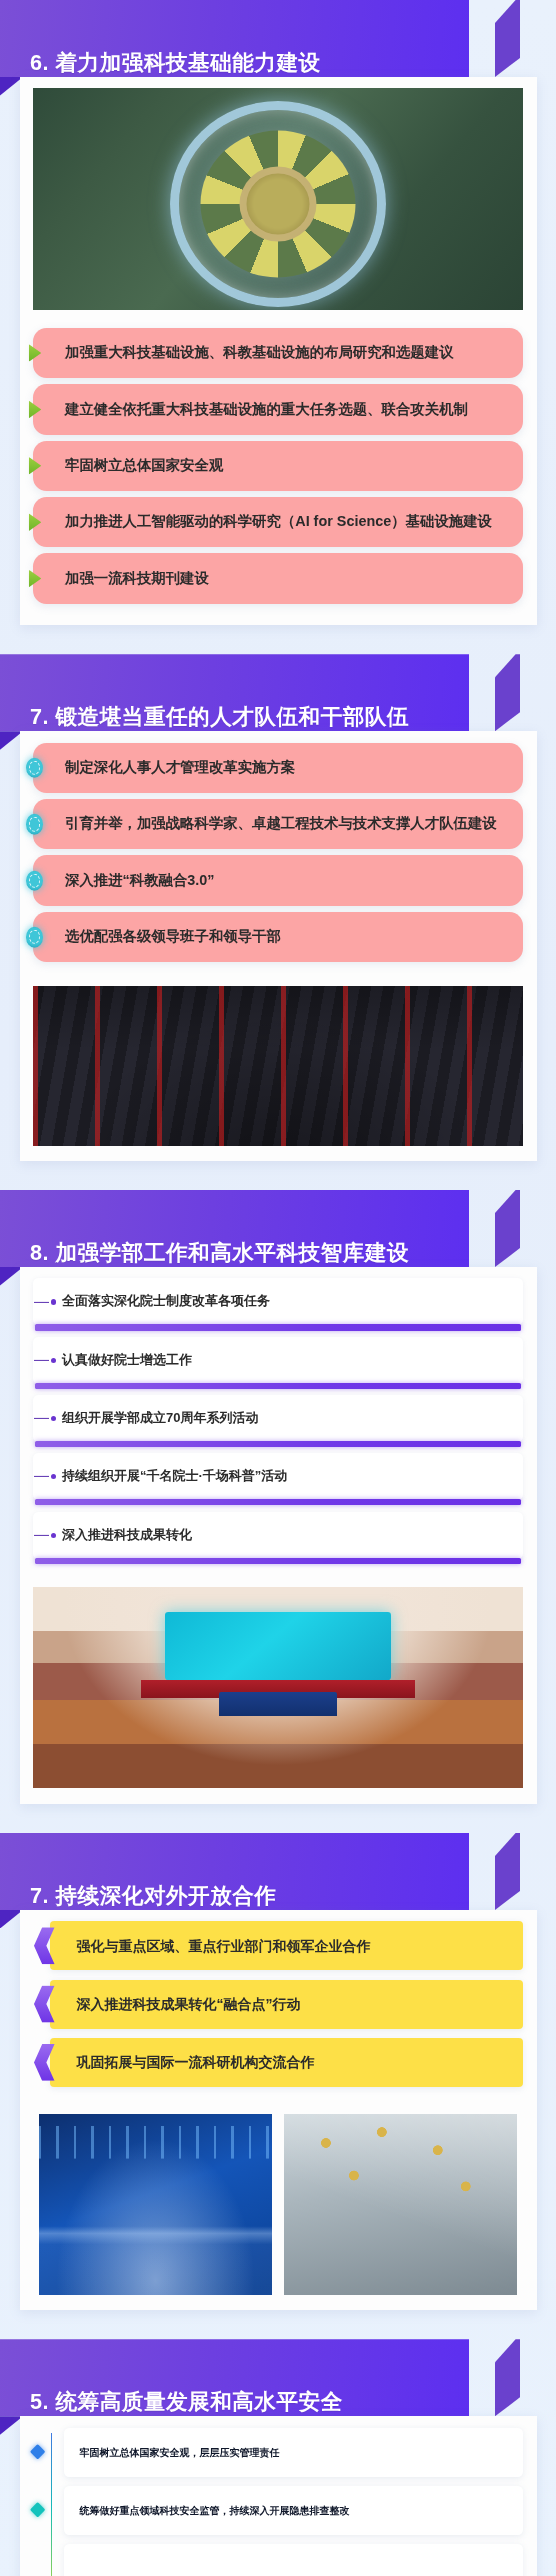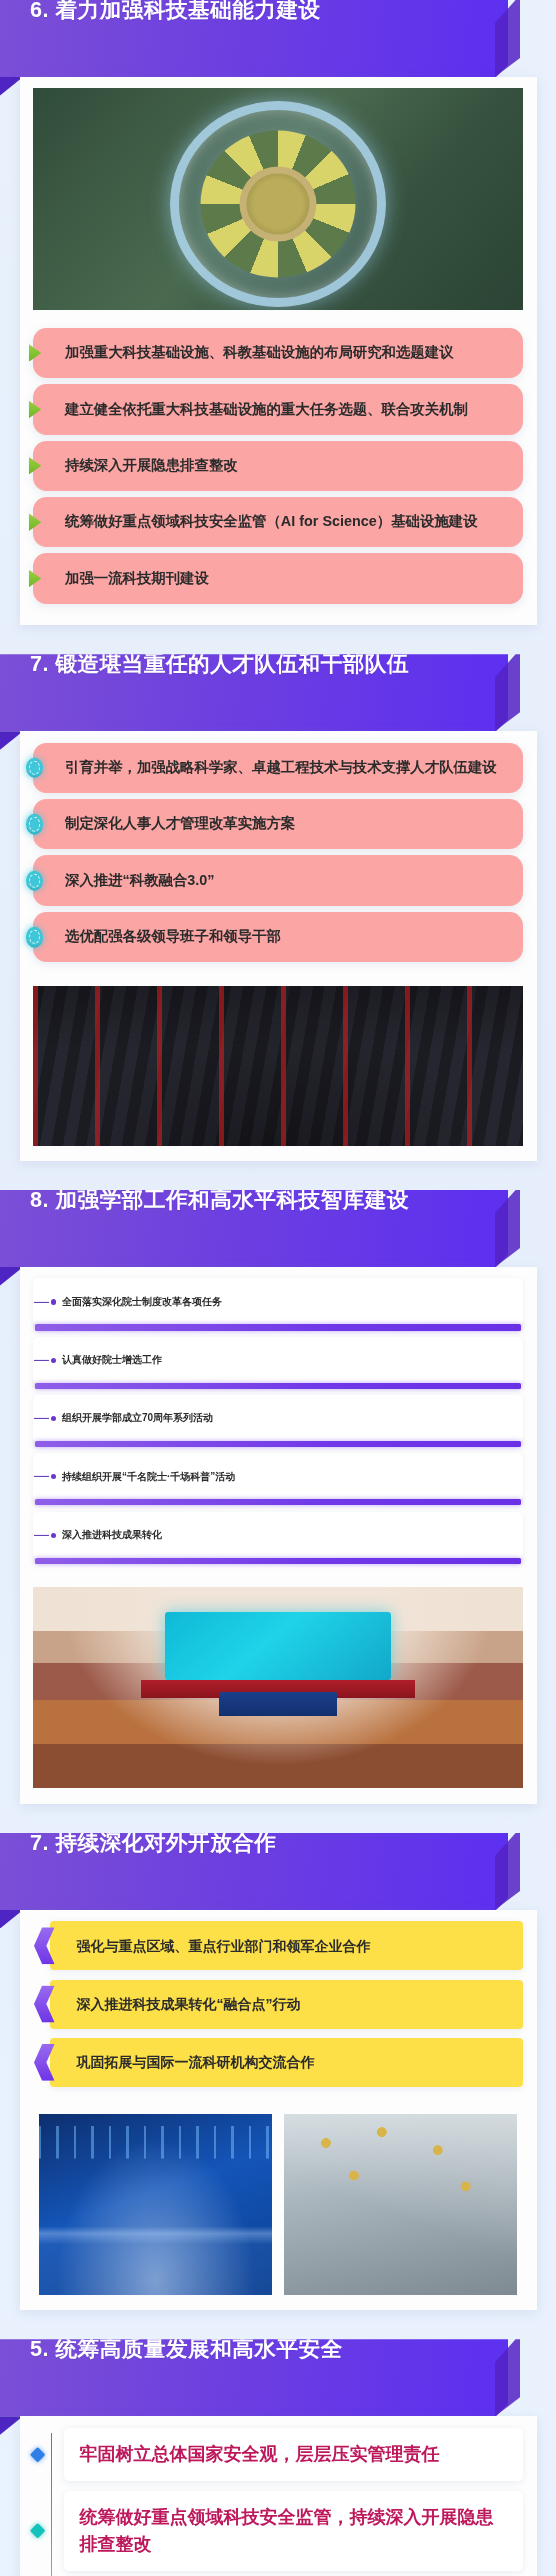--- a/index.html
+++ b/index.html
@@ -12,25 +12,25 @@
   }
   .page { width: 556px; position: relative; background: linear-gradient(180deg,#e9f1fc 0%,#e6eefb 40%,#e9f2fd 100%); }
 
   
   .section { position: relative; width: 556px; }
 
   
   .banner-wrap { position: relative; width: 556px; height: 77px; }
   .banner {
     position: absolute; left: 0; top: 0;
-    width: 508px; height: 77px;
+    width: 469px; height: 77px;
     background: linear-gradient(95deg, #7b4fd6 0%, #6d3fe0 45%, #5d2ff0 100%);
     -webkit-clip-path: polygon(0 0, 519px 0, 519px 54px, 496px 77px, 0 77px);
     clip-path: polygon(0 0, 519px 0, 519px 54px, 496px 77px, 0 77px);
-    display: flex; align-items: flex-start;
+    display: flex; align-items: flex-end;
   }
   .banner-dark-fold {
     position: absolute; left: 495px; top: 0; width: 25px; height: 77px;
     background: #5322c4;
     -webkit-clip-path: polygon(20.6px 0, 25px 0, 25px 58px, 0 77px, 0 23px);
     clip-path: polygon(20.6px 0, 25px 0, 25px 58px, 0 77px, 0 23px);
     opacity:.85;
   }
   .banner-notch {
     position: absolute; left: 0; top: 77px; width: 23px; height: 18.5px;
@@ -179,21 +179,21 @@
   .mk-teal::after { content:""; position:absolute; left:3.1px; top:3.1px; right:3.1px; bottom:3.1px;
     border-radius:50%; border: 1px dashed rgba(255,255,255,.85); }
 
   
   .card8 {
     position: relative; background:#fff; border-radius: 5.2px;
     margin: 0 0 11.3px 0; padding: 13.4px 15.5px 13.4px 29px; min-height: 47px;
     display:flex; align-items:center;
     box-shadow: 0 1.5px 5.2px rgba(120,140,180,.12);
   }
-  .card8 p { font-size: 10px; font-weight: 700; color:#2b2b2b; line-height:1.45; }
+  .card8 p { font-size: 13px; font-weight: 700; color:#2b2b2b; line-height:1.45; }
   .card8::after {
     content:""; position:absolute; left: 2.1px; right: 2.1px; bottom: -5.2px; height: 6.2px;
     background: linear-gradient(90deg,#8f5ee8,#7038e8 60%,#6a30e6);
     border-radius: 1.5px;
     box-shadow: 0 0 5.2px rgba(130,80,235,.5);
   }
   .mk-arrow {
     position:absolute; left: 1px; top:50%; transform: translateY(-50%);
     width: 23px; height: 6.2px;
   }
@@ -220,21 +220,21 @@
   
   .tl { position: relative; padding-left: 4.1px; }
   .tl::before { content:""; position:absolute; left: 18.5px; top: 5.2px; bottom: 5.2px; width: 1px;
     background: linear-gradient(180deg,#3f7ae0,#16bdb6 50%,#9bd34a); }
   .card10 {
     position: relative; background:#fff; border-radius: 5.2px;
     margin: 0 0 9.3px 27px; padding: 13.4px 15.5px; min-height: 49px;
     display:flex; align-items:center;
     box-shadow: 0 1.5px 6.2px rgba(120,140,180,.14);
   }
-  .card10 p { font-size: 18px; font-weight: 700; color:#be185d; line-height:1.5; }
+  .card10 p { font-size: 10px; font-weight: 700; color:#0f172a; line-height:1.5; }
   .mk-dia {
     position:absolute; left:-32px; top:50%; transform: translateY(-50%) rotate(45deg);
     width: 11.3px; height: 11.3px; border-radius: 1.5px;
   }
   .mk-dia.c1 { background:#2f7fe8; box-shadow:0 0 5.2px rgba(50,130,235,.7); }
   .mk-dia.c2 { background:#14c3bc; box-shadow:0 0 5.2px rgba(20,195,188,.7); }
 
   
   .grid2 { display:flex; gap: 11.3px; justify-content:center; }
   .grid2 .ph { width: 233px; height: 181px; }
@@ -269,25 +269,25 @@
         <div class="card">
           <span class="mk-green"></span>
           <p>加强重大科技基础设施、科教基础设施的布局研究和选题建议</p>
         </div>
         <div class="card">
           <span class="mk-green"></span>
           <p>建立健全依托重大科技基础设施的重大任务选题、联合攻关机制</p>
         </div>
         <div class="card">
           <span class="mk-green"></span>
-          <p>持续深入开展隐患排查整改</p>
+          <p>牢固树立总体国家安全观</p>
         </div>
         <div class="card">
           <span class="mk-green"></span>
-          <p>统筹做好重点领域科技安全监管（AI for Science）基础设施建设</p>
+          <p>加力推进人工智能驱动的科学研究（AI for Science）基础设施建设</p>
         </div>
         <div class="card">
           <span class="mk-green"></span>
           <p>加强一流科技期刊建设</p>
         </div>
       </div>
     </div>
   </div>
 
   <div class="gapmd"></div>
@@ -298,25 +298,25 @@
         <h2>7. 锻造堪当重任的人才队伍和干部队伍</h2>
       </div>
       <div class="banner-dark-fold"></div>
       <div class="banner-notch"></div>
     </div>
 
     <div class="body-card pad">
       <div class="cards">
         <div class="card">
           <span class="mk-teal"></span>
+          <p>制定深化人事人才管理改革实施方案</p>
+        </div>
+        <div class="card">
+          <span class="mk-teal"></span>
           <p>引育并举，加强战略科学家、卓越工程技术与技术支撑人才队伍建设</p>
-        </div>
-        <div class="card">
-          <span class="mk-teal"></span>
-          <p>制定深化人事人才管理改革实施方案</p>
         </div>
         <div class="card">
           <span class="mk-teal"></span>
           <p>深入推进“科教融合3.0”</p>
         </div>
         <div class="card">
           <span class="mk-teal"></span>
           <p>选优配强各级领导班子和领导干部</p>
         </div>
       </div>

